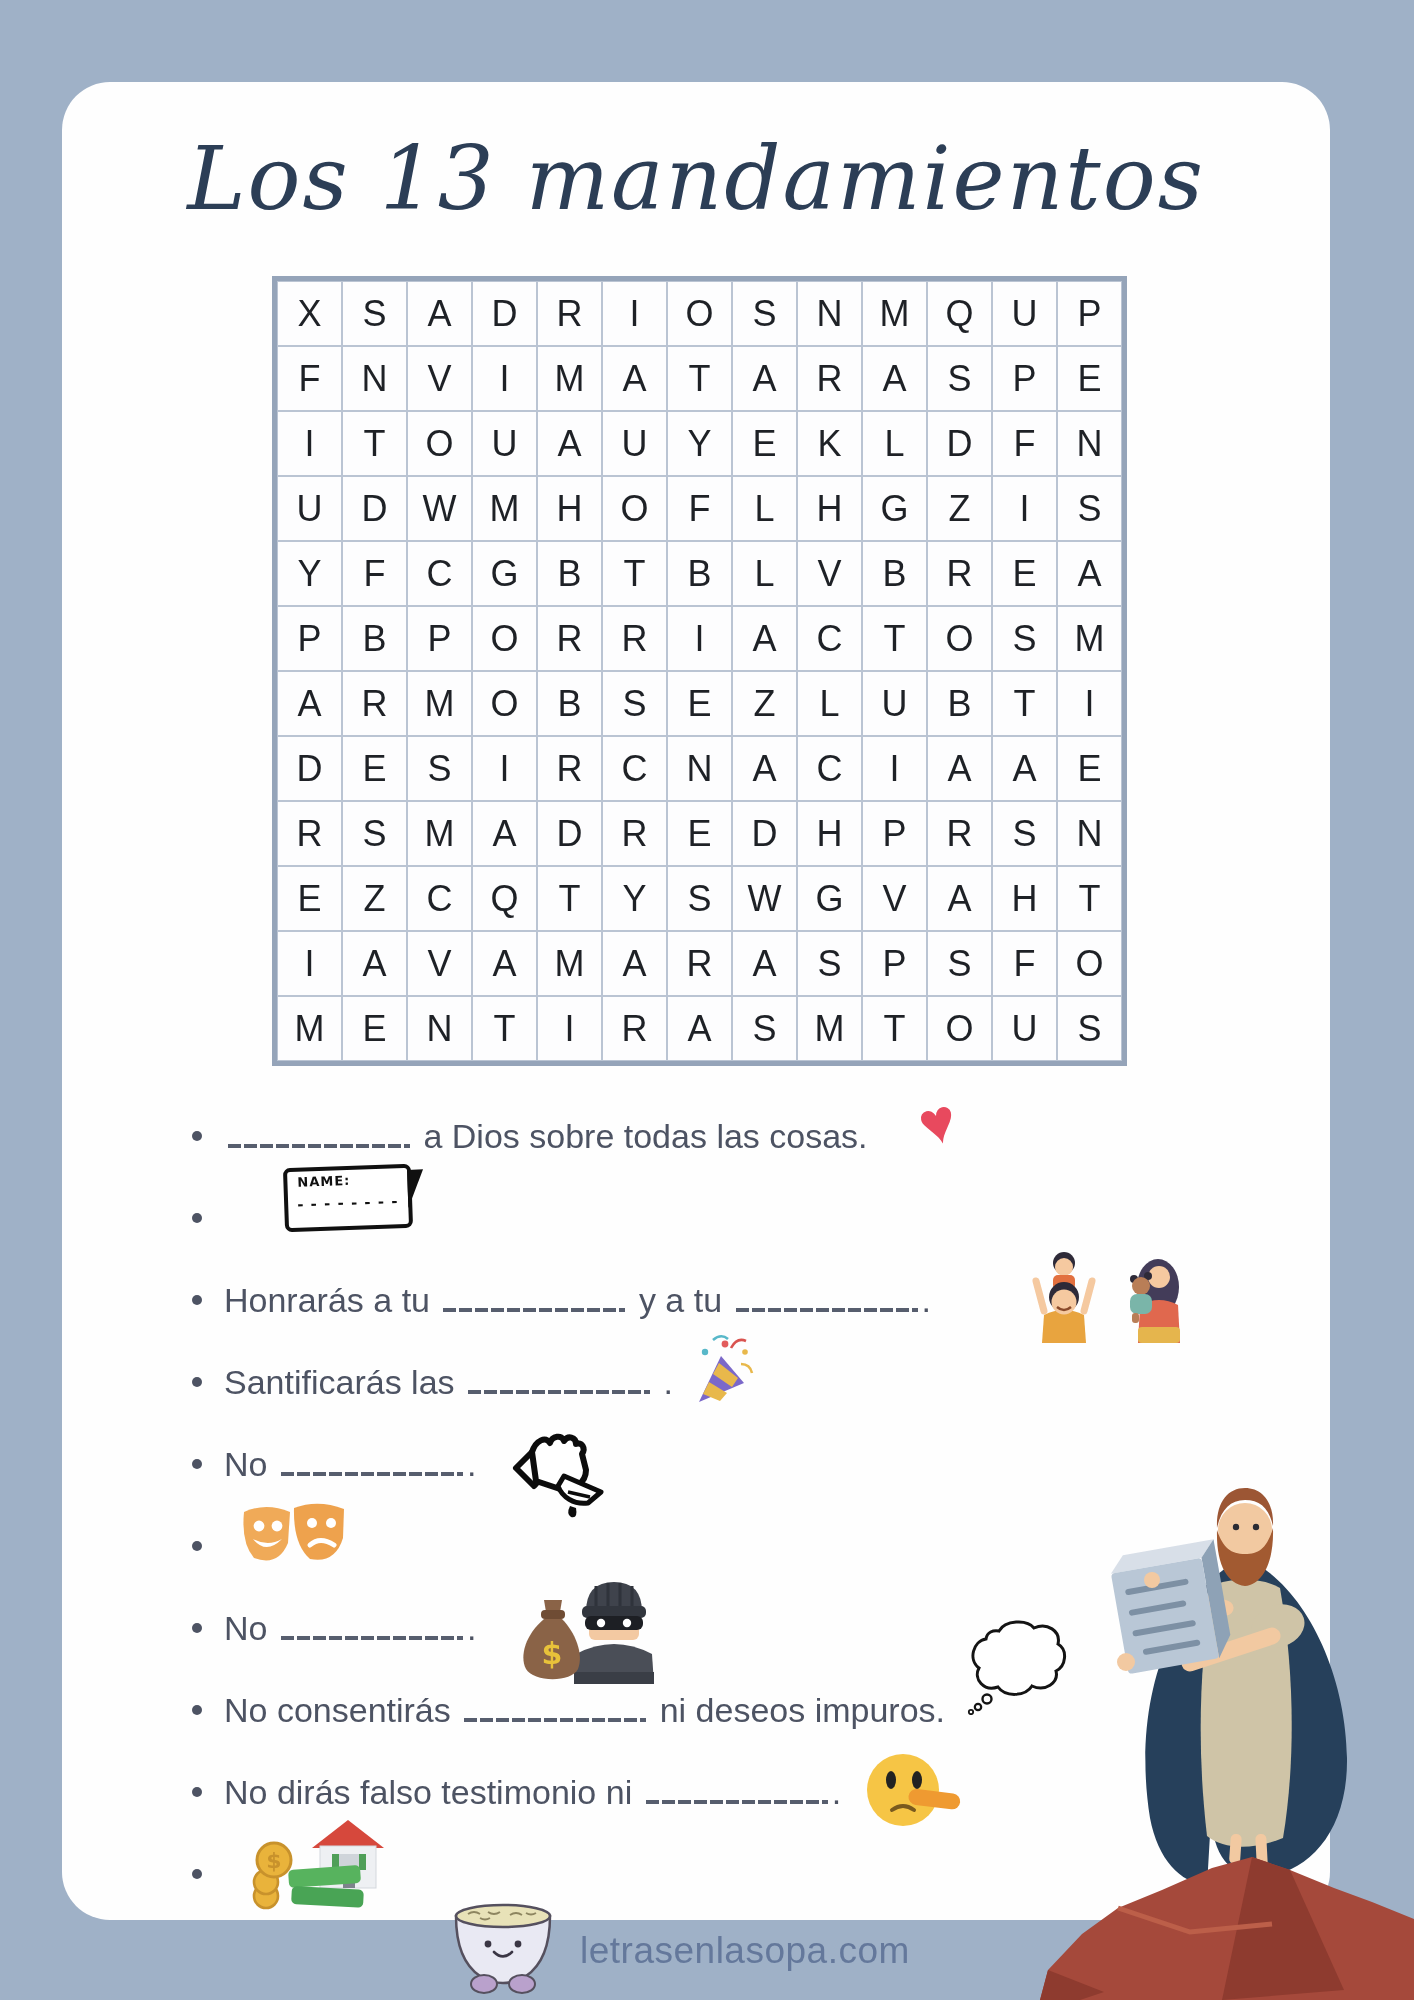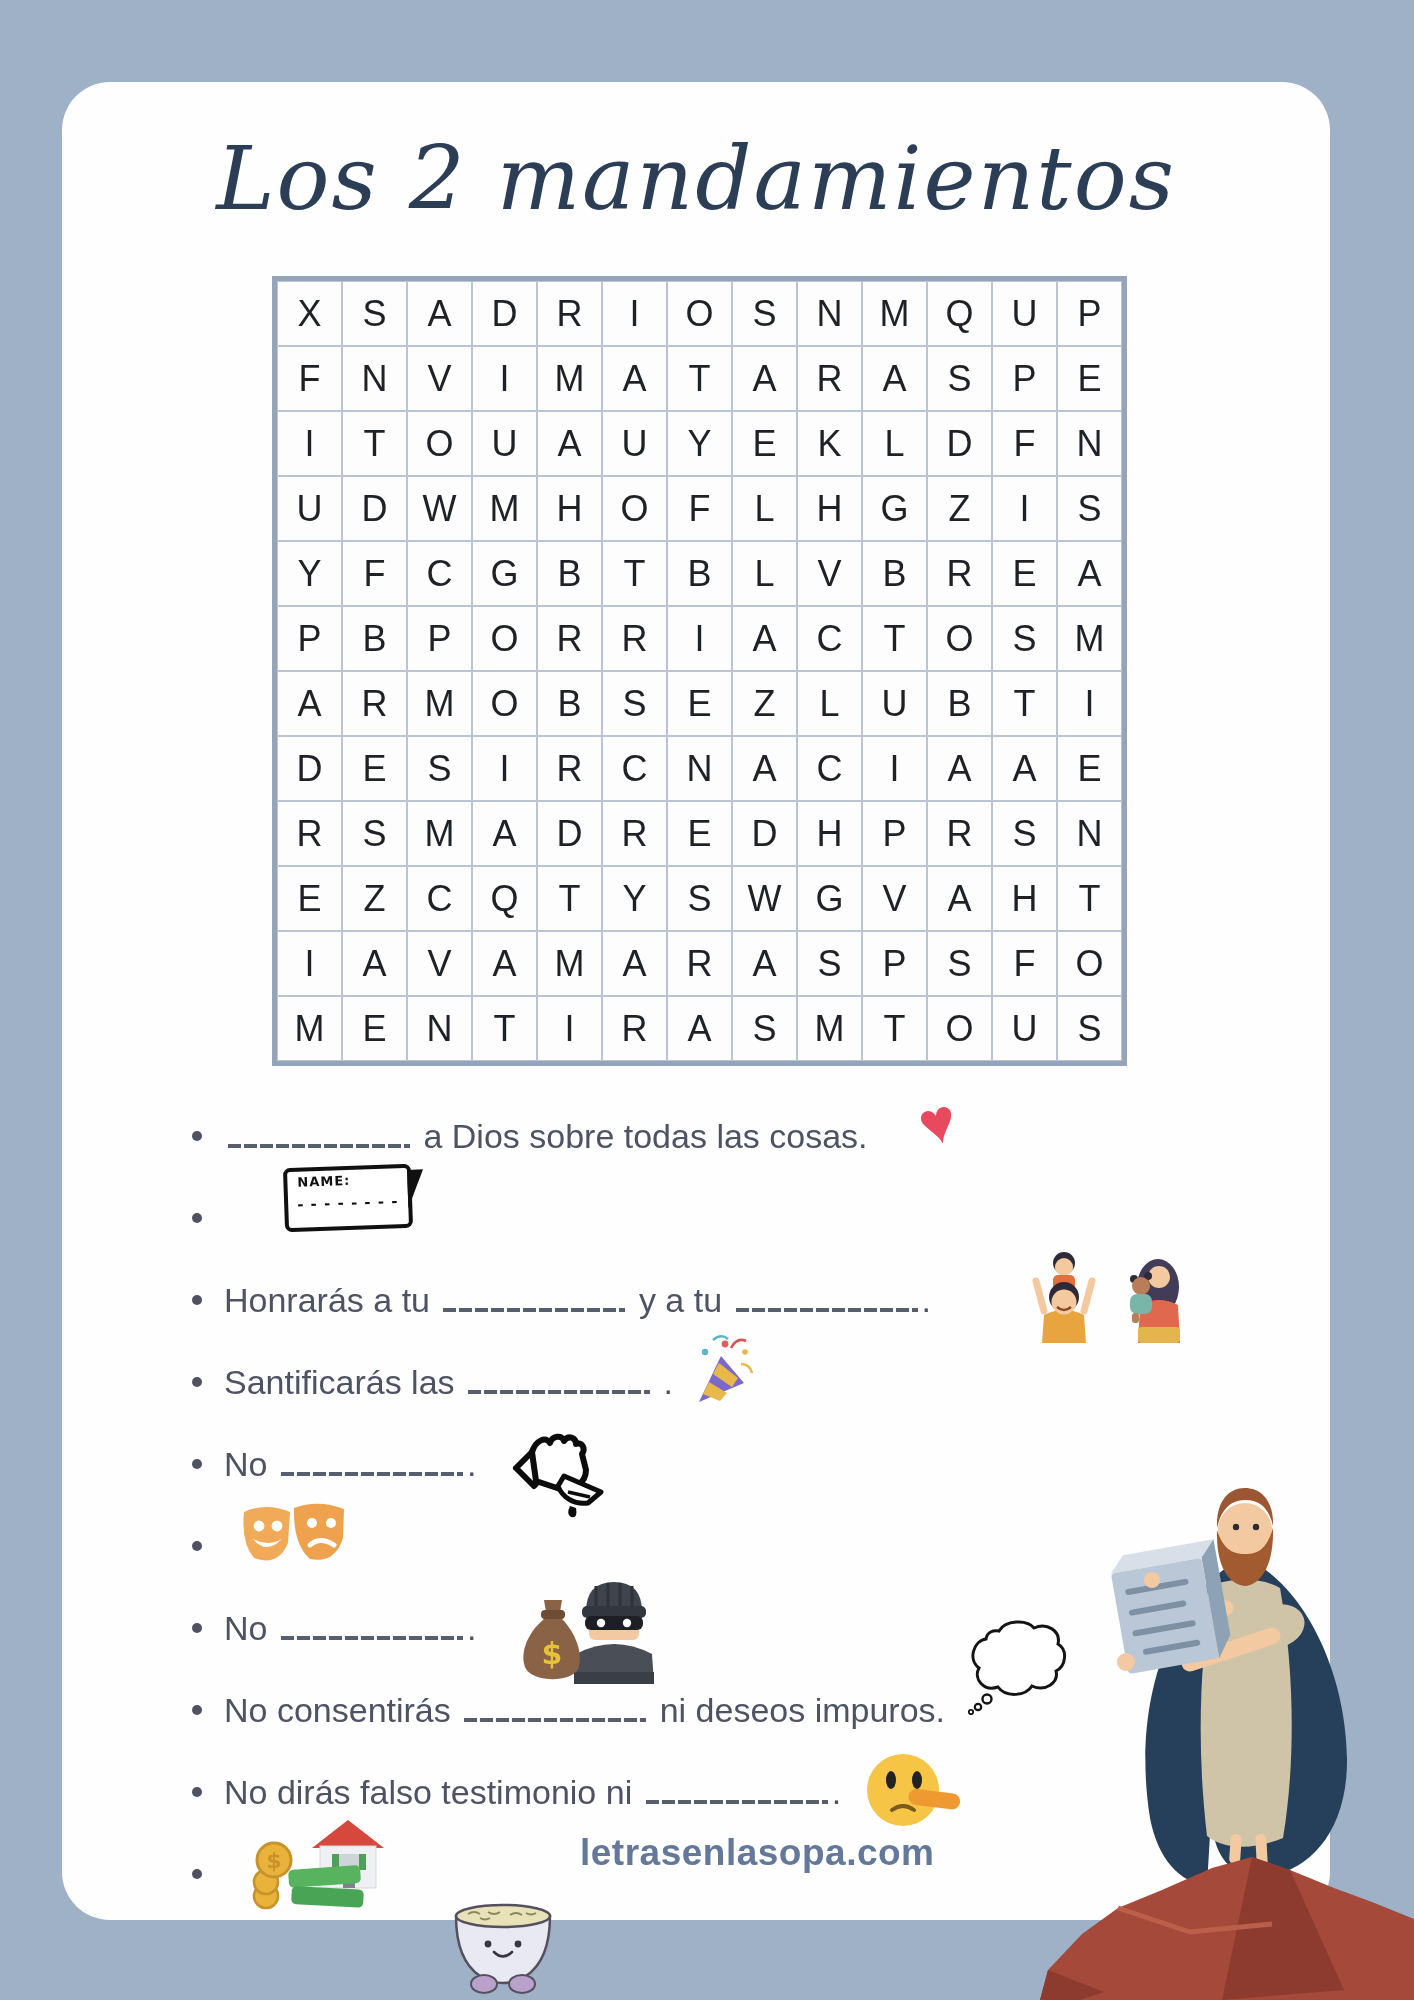--- a/index.html
+++ b/index.html
@@ -65,32 +65,32 @@
     background:#fff;transform:rotate(-2deg);position:relative;font-family:"DejaVu Sans", sans-serif;
   }
   .namecard .nc-label{display:block;margin:4px 0 0 10px;font-size:13px;font-weight:bold;letter-spacing:1px;color:#101010;line-height:1.1;}
   .namecard .nc-dots{display:block;margin:8px 0 0 9px;font-size:15px;font-weight:bold;letter-spacing:1px;color:#101010;line-height:1;}
   .namecard .nc-fold{
     position:absolute;right:-16px;top:2px;width:0;height:0;
     border-left:16px solid #101010;border-bottom:38px solid transparent;
   }
   
   .footer-text{
-    position:absolute;left:580px;top:1832px;
-    font-size:37px;font-weight:bold;color:#64789b;letter-spacing:0.5px;
+    position:absolute;left:580px;top:1930px;
+    font-size:37px;font-weight:normal;color:#64789b;letter-spacing:0.5px;
   }
   .mascot{position:absolute;left:446px;top:1898px;}
   .moses{position:absolute;left:1040px;top:1430px;}
 </style>
 </head>
 <body>
 
 <div class="card"></div>
 
-<div class="page-title">Los 2 mandamientos</div>
+<div class="page-title">Los 13 mandamientos</div>
 
 <div class="grid">
     <div class="cell">X</div>
     <div class="cell">S</div>
     <div class="cell">A</div>
     <div class="cell">D</div>
     <div class="cell">R</div>
     <div class="cell">I</div>
     <div class="cell">O</div>
     <div class="cell">S</div>

